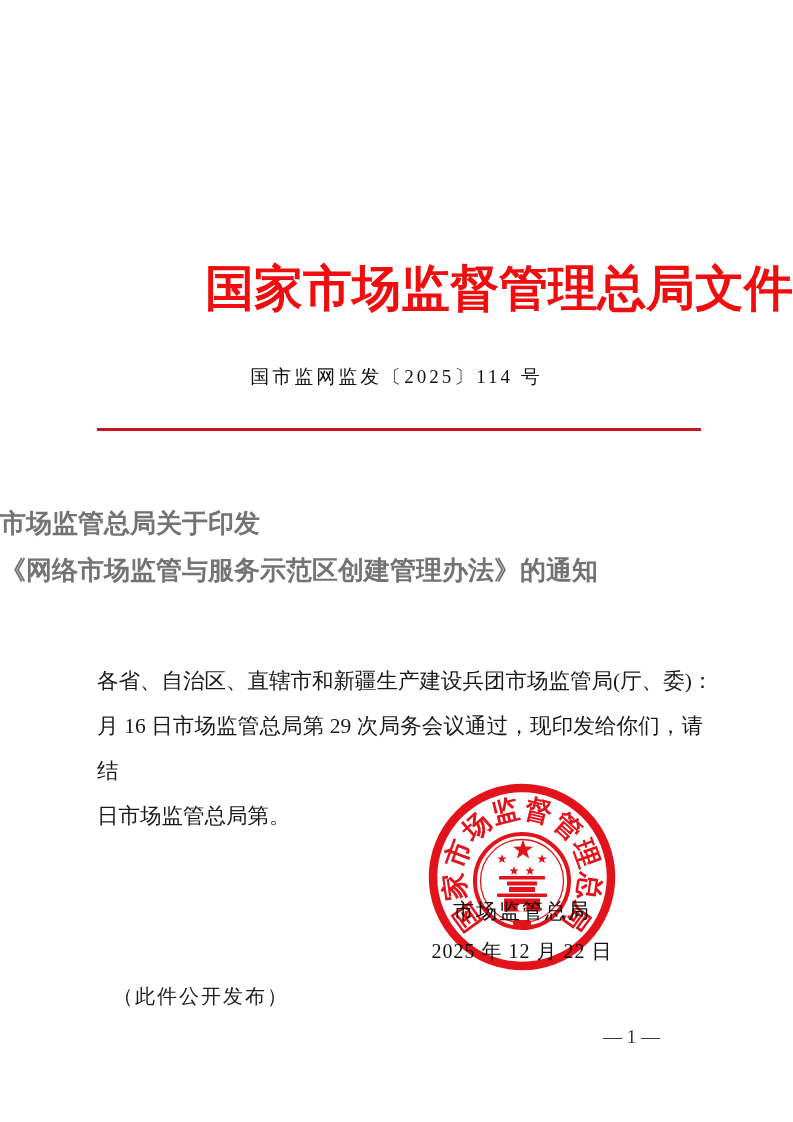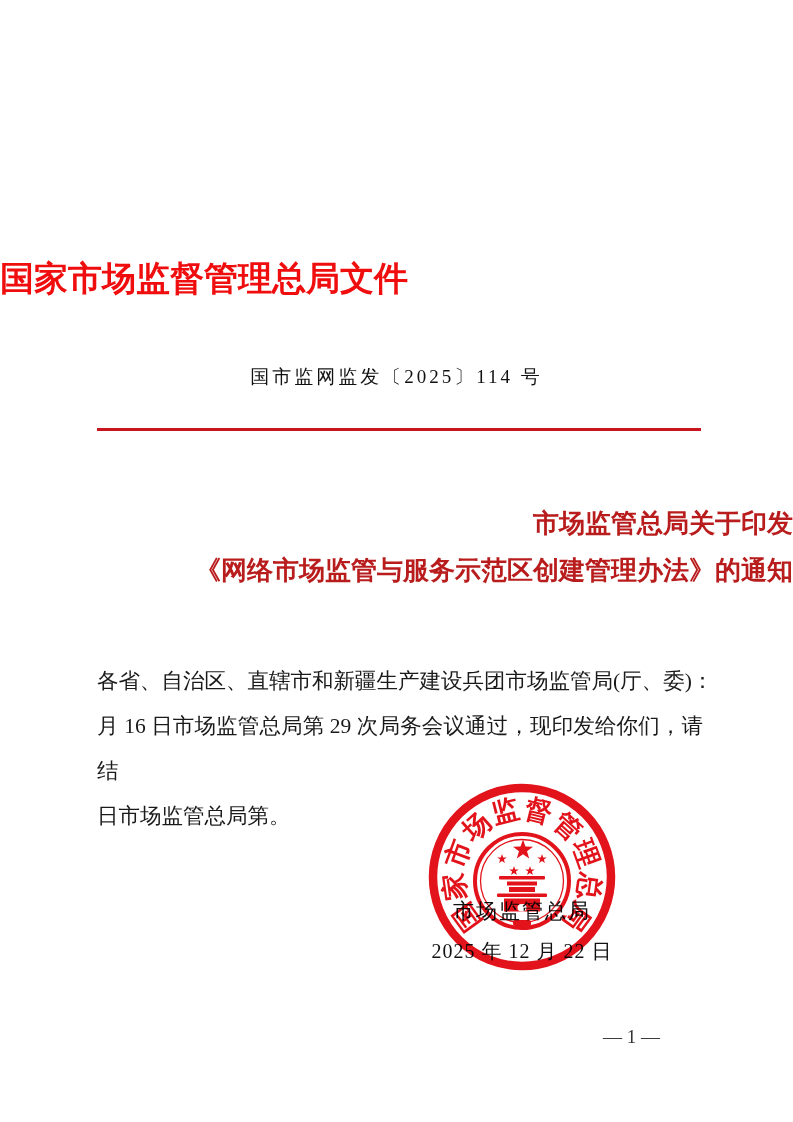--- a/index.html
+++ b/index.html
@@ -13,46 +13,46 @@
     position:relative;
     width:793px;height:1122px;
     background:#ffffff;
     margin:0 auto;
     overflow:hidden;
     font-family:"Liberation Serif","DejaVu Serif",serif;
     color:var(--ink);
   }
   .header-title{
     position:absolute;top:256px;left:0;right:0;
-    text-align:left;
-    font-size:34px;font-weight:bold;
+    text-align:right;
+    font-size:49px;font-weight:bold;
     letter-spacing:0px;
     color:var(--header-red);
     white-space:nowrap;
   }
   .doc-number{
     position:absolute;top:364px;left:0;right:0;
     text-align:center;
     font-size:19px;
     letter-spacing:3px;
     color:#111;
     white-space:nowrap;
   }
   .red-rule{
     position:absolute;top:428px;left:97px;
     width:604px;height:3px;
     background:var(--rule-red);
   }
   .notice-title{
     position:absolute;top:500px;left:0;right:0;
-    text-align:right;
+    text-align:left;
     font-weight:bold;
     font-size:26px;
     line-height:47px;
-    color:#b91c1c;
+    color:#737373;
   }
   .notice-title div{white-space:nowrap;}
   .body-block{
     position:absolute;top:659px;left:97px;
     width:606px;
     font-size:21.5px;
     line-height:45px;
     color:var(--ink);
   }
   .body-line{white-space:nowrap;}
@@ -159,16 +159,17 @@
       <rect class="fillred" x="75" y="97" width="46" height="3.5" rx="1"></rect>
       <rect class="fillred" x="83" y="102.5" width="30" height="4"></rect>
       <rect class="fillred" x="85" y="108" width="26" height="5"></rect>
       <rect class="fillred" x="73" y="114.5" width="50" height="3.5" rx="1"></rect>
       <rect class="fillred" x="80" y="119.5" width="36" height="13"></rect>
       <rect x="93.5" y="125" width="9" height="7.5" rx="4" fill="#ffffff"></rect>
       <rect class="fillred" x="89" y="141" width="18" height="6" rx="2"></rect>
     </g>
   </svg>
 
+  <div class="public-note">（此件公开发布）</div>
 
   <div class="page-number">— 1 —</div>
 
 </div>
 
 </body></html>

